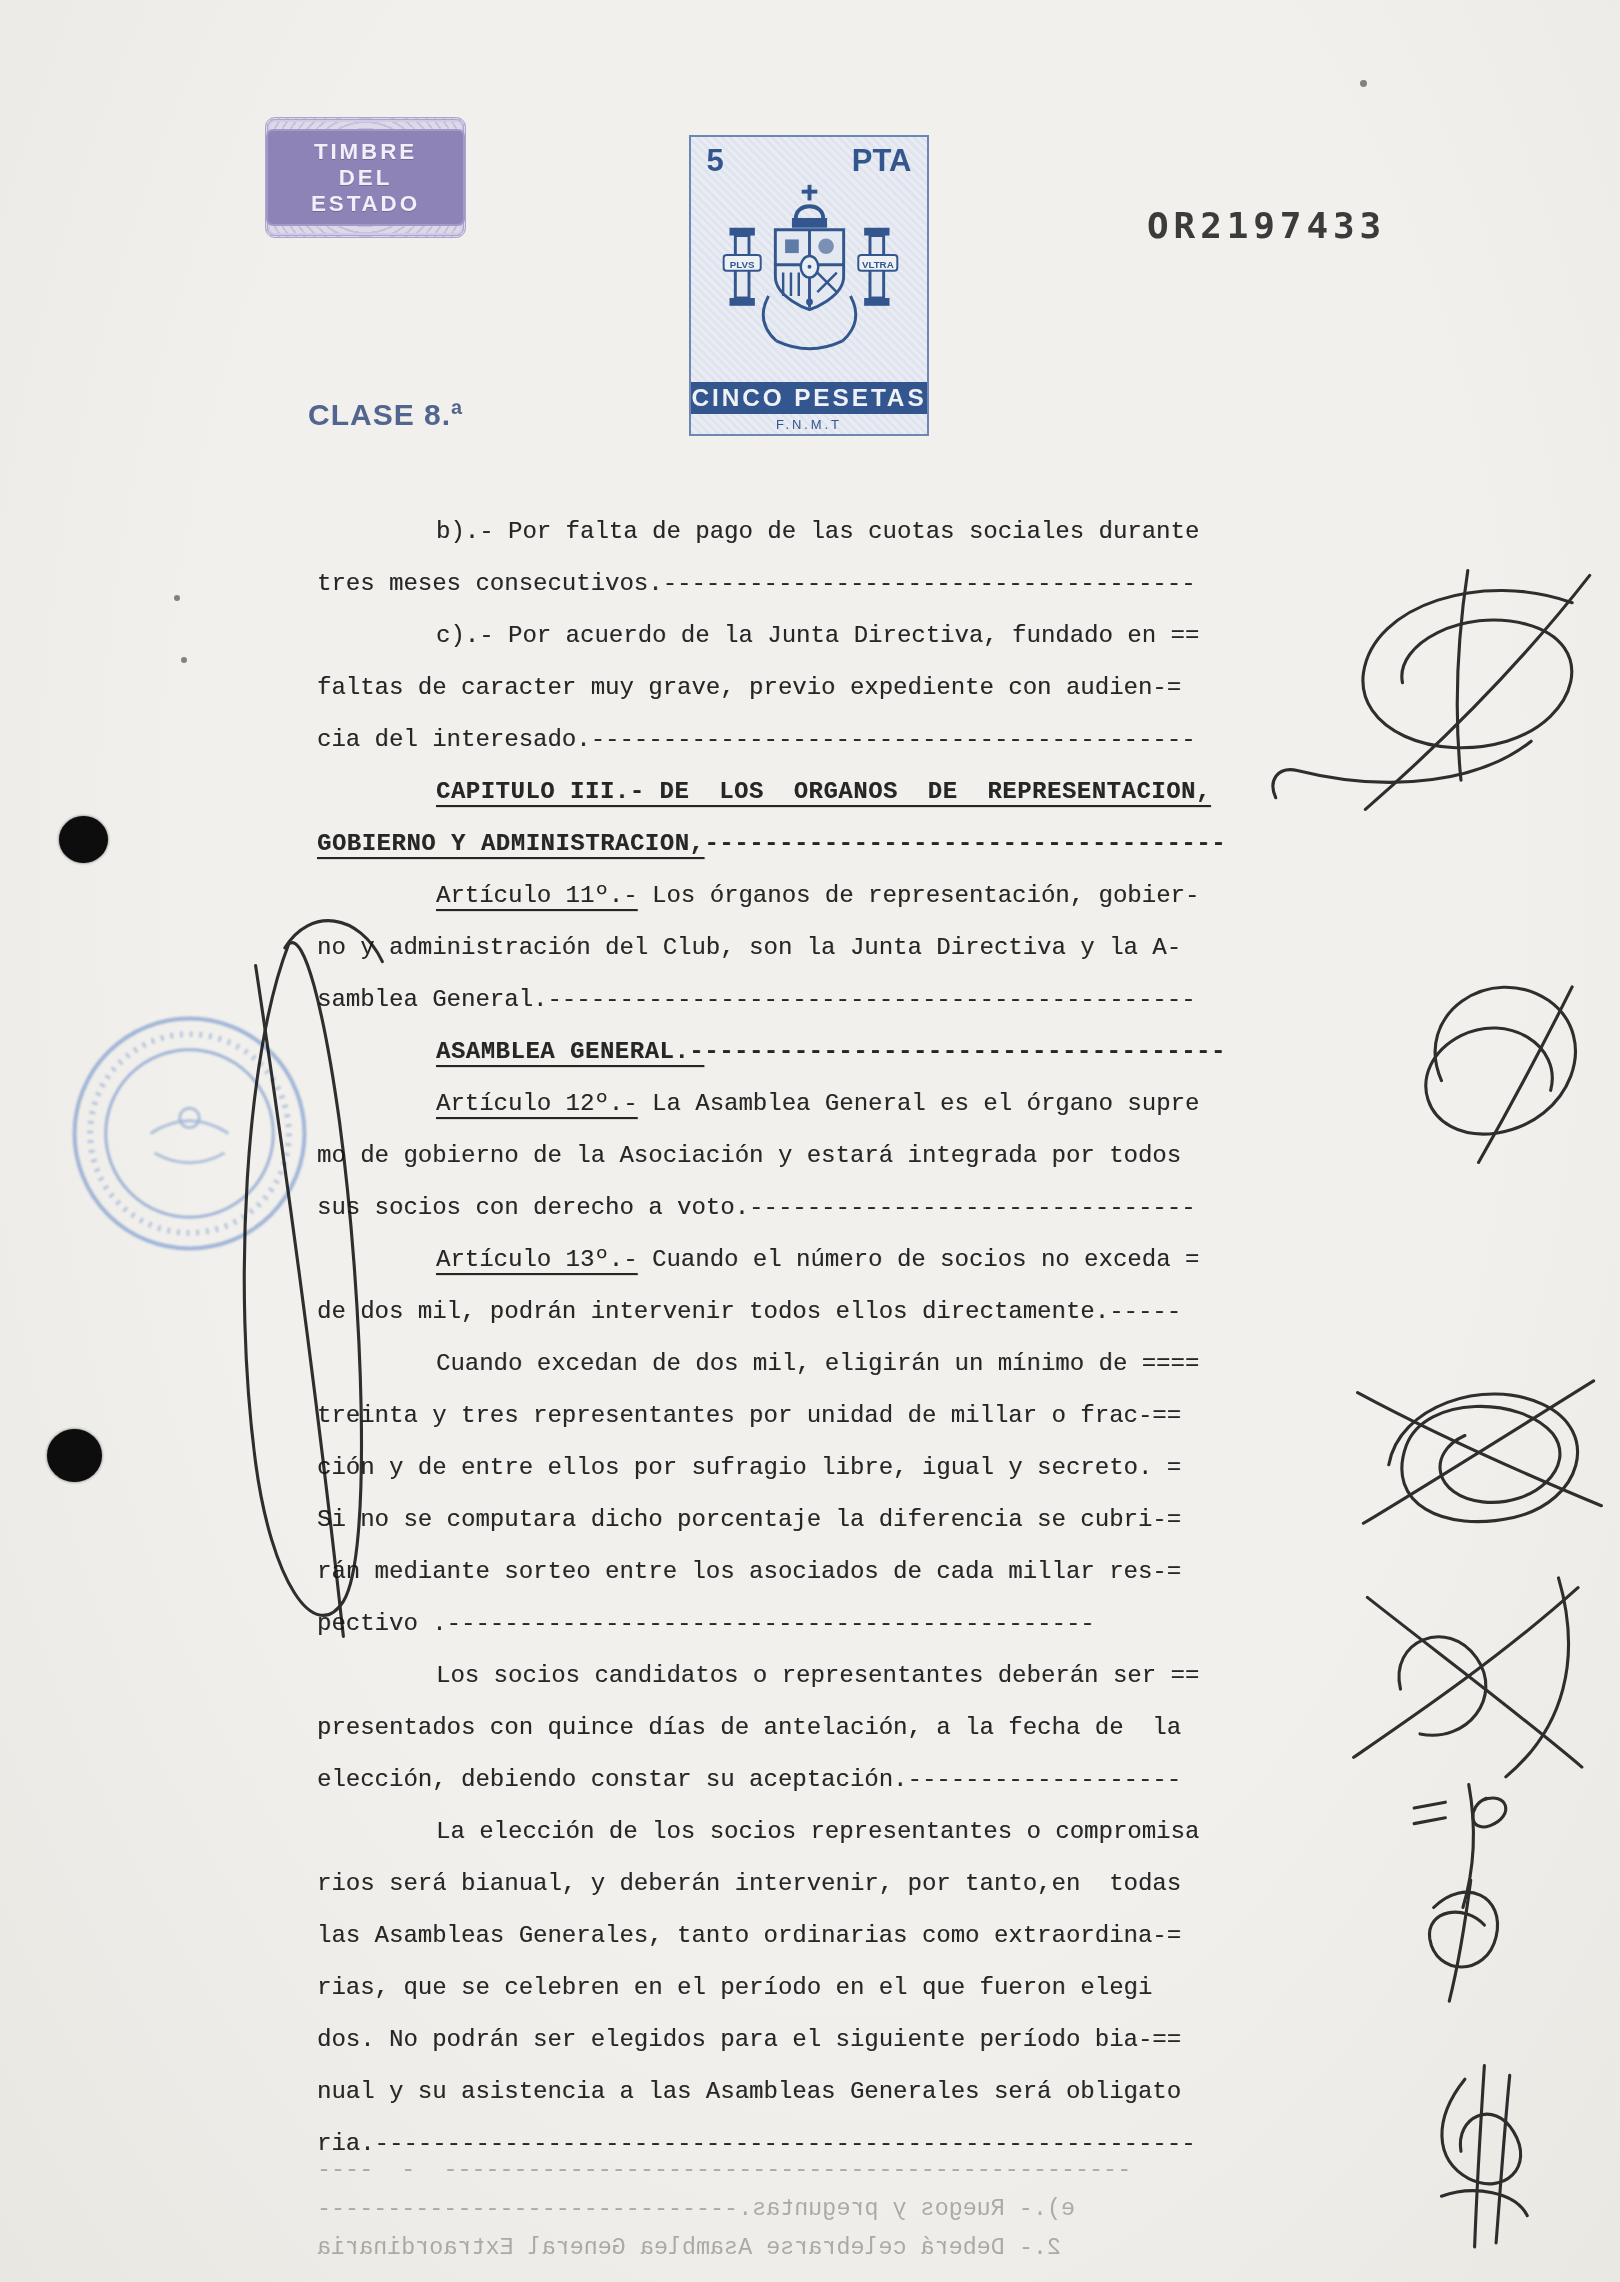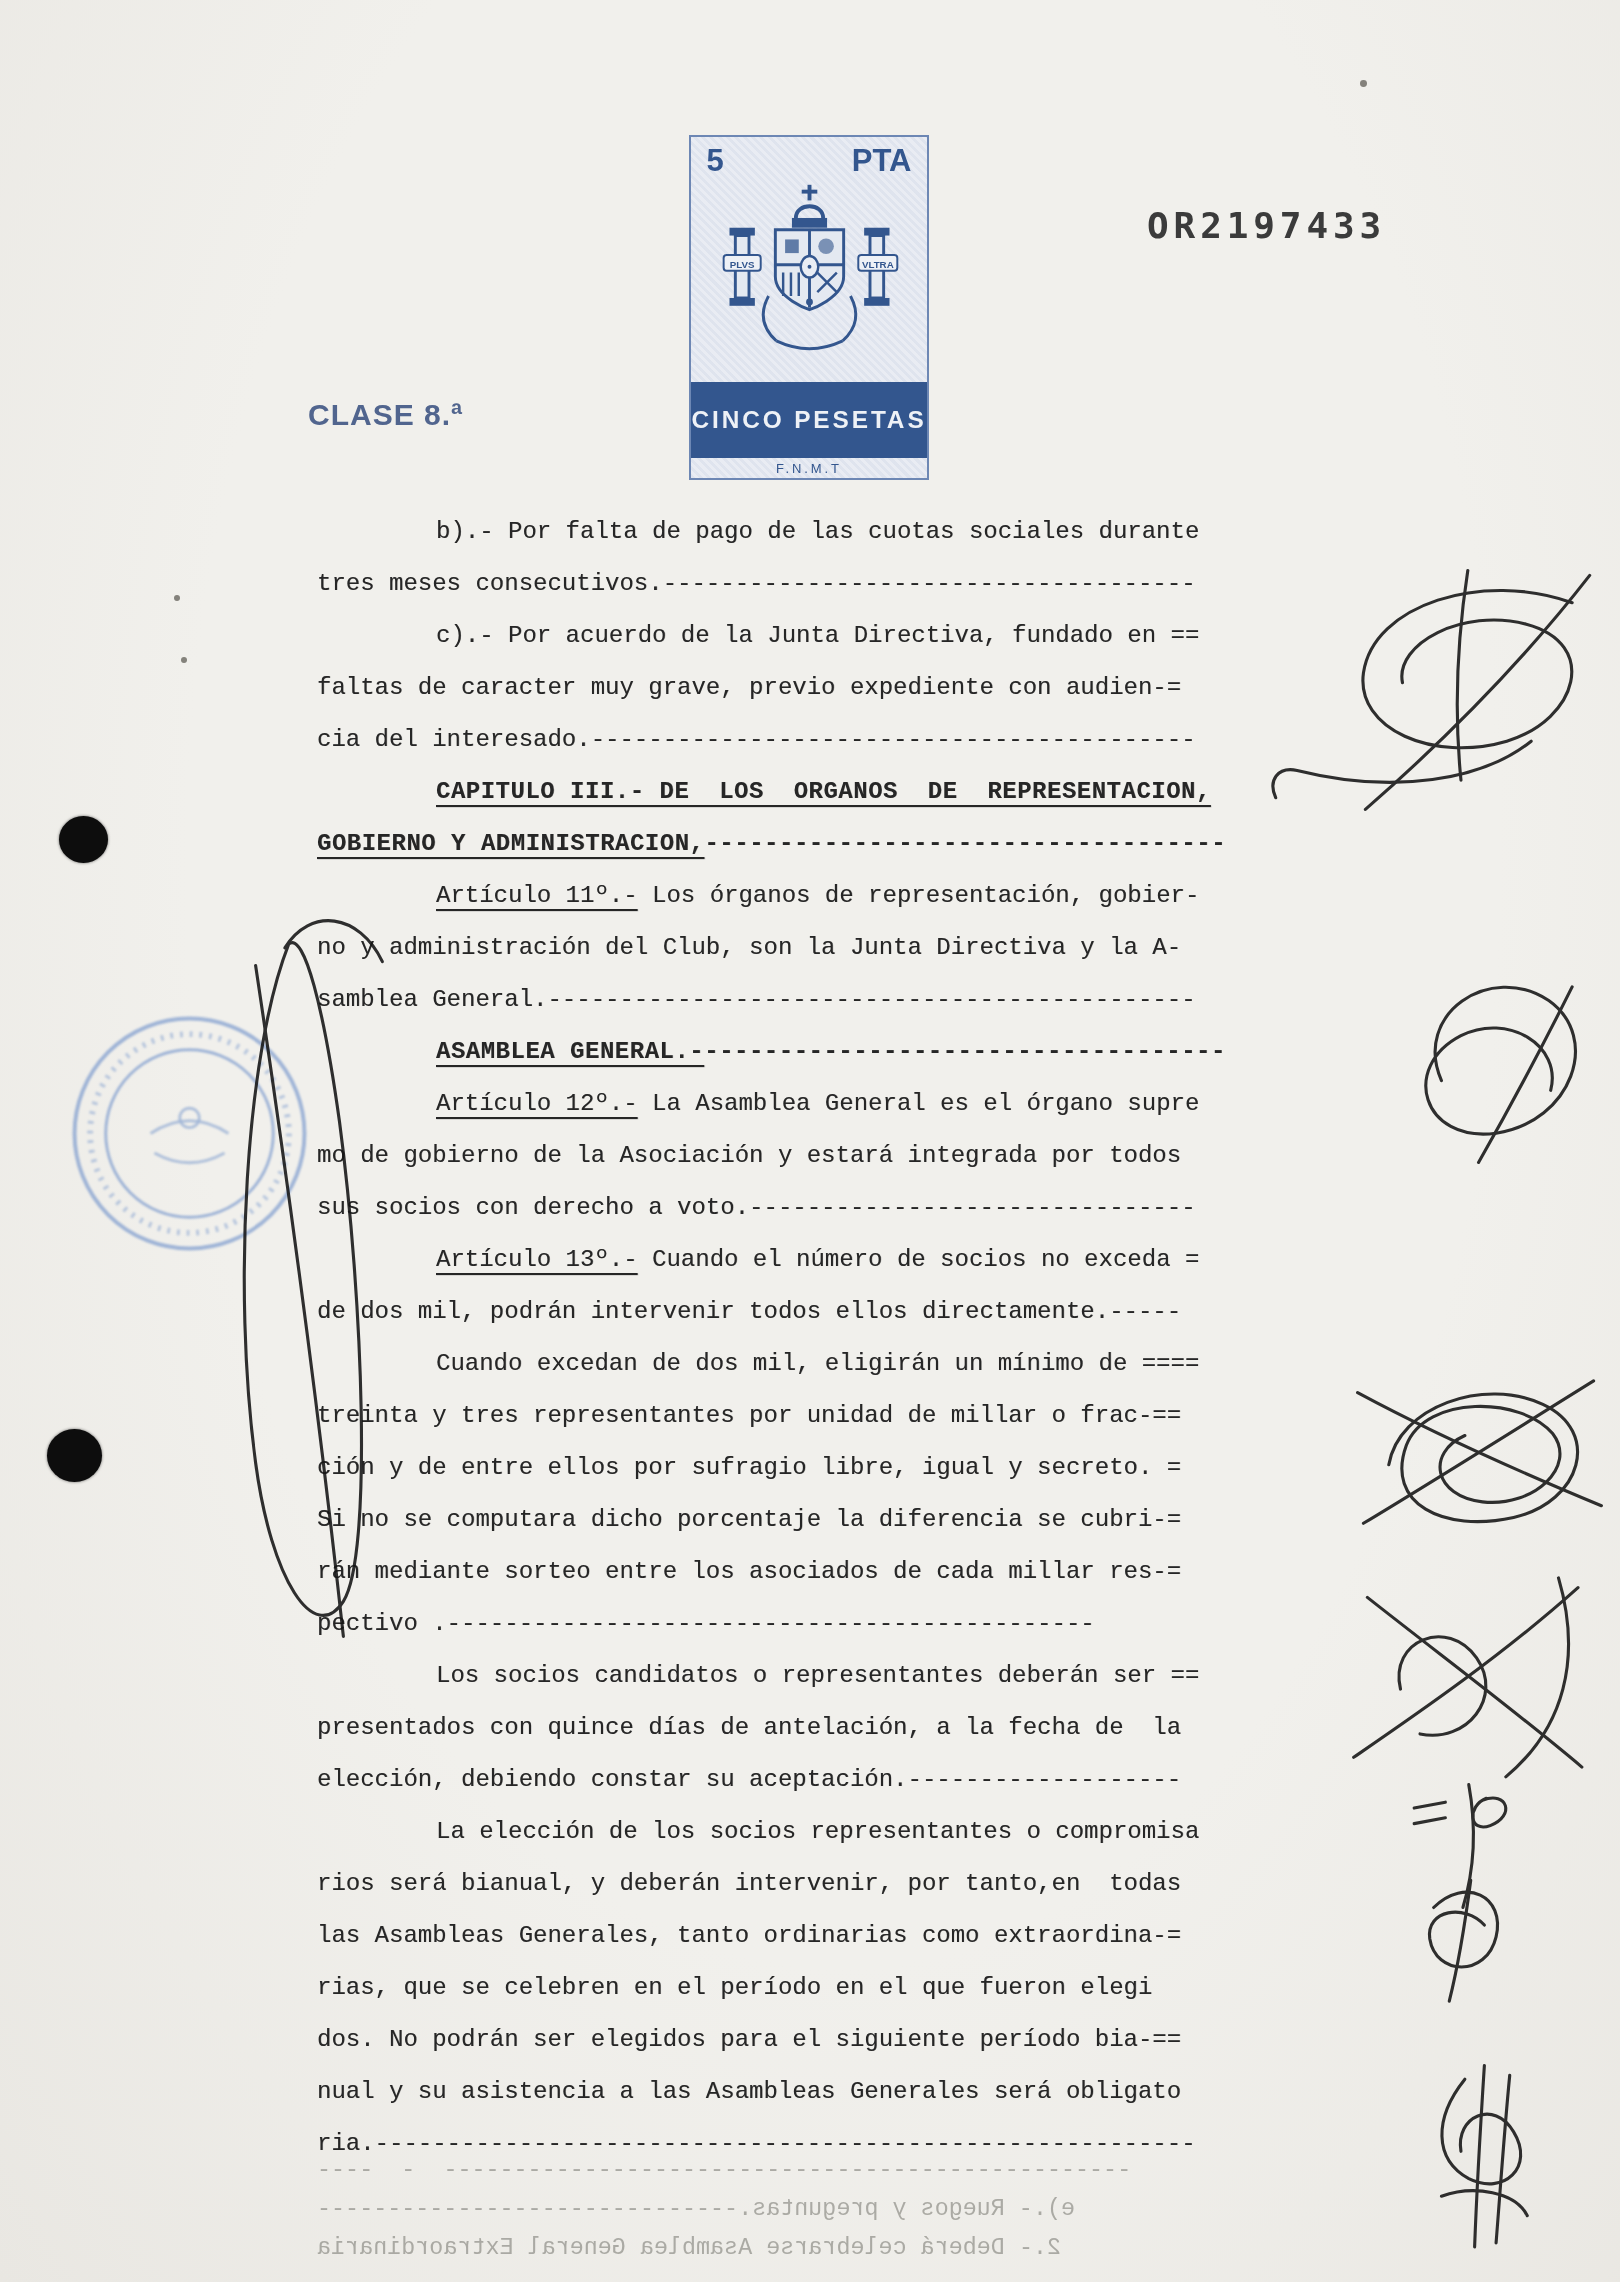--- a/index.html
+++ b/index.html
@@ -48,21 +48,21 @@
   }
   .fs-top{
     display:flex;justify-content:space-between;align-items:flex-start;
     padding:5.9px 15.6px 0 15.6px;color:#33568e;
     font-family:"Liberation Sans",sans-serif;font-weight:bold;font-size:31px;
   }
   .fs-arms{height:209px;display:flex;justify-content:center;align-items:center;margin-top:-5.9px;}
   .fs-band{
     background:#33568e;color:#eef1f6;text-align:center;
     font-family:"Liberation Sans",sans-serif;font-weight:bold;
-    font-size:24.4px;letter-spacing:2.9px;padding:24px 0;
+    font-size:24.4px;letter-spacing:2.9px;padding:2px 0;
   }
   .fs-fnmt{
     text-align:center;color:#33568e;font-size:13px;letter-spacing:2.9px;
     font-family:"Liberation Sans",sans-serif;padding:2.9px 0 2px 0;
   }
 
   
   .serial{
     position:absolute;left:1147px;top:205px;
     font-family:"DejaVu Sans Mono",monospace;font-weight:bold;
@@ -104,20 +104,26 @@
   .ink{position:absolute;left:0;top:0;pointer-events:none;}
 
   
   .speck{position:absolute;background:#55524c;border-radius:50%;opacity:.7;}
 </style>
 </head>
 <body>
 
 <div class="page">
 
+  <div class="timbre">
+    <div class="timbre-band">
+      <div>TIMBRE</div>
+      <div>DEL ESTADO</div>
+    </div>
+  </div>
 
   <div class="clase">CLASE 8.ª</div>
 
   <div class="fiscal">
     <div class="fs-top">
       <span>5</span>
       <span>PTA</span>
     </div>
     <div class="fs-arms">
       <svg width="215" height="201" viewBox="0 0 220 206">

